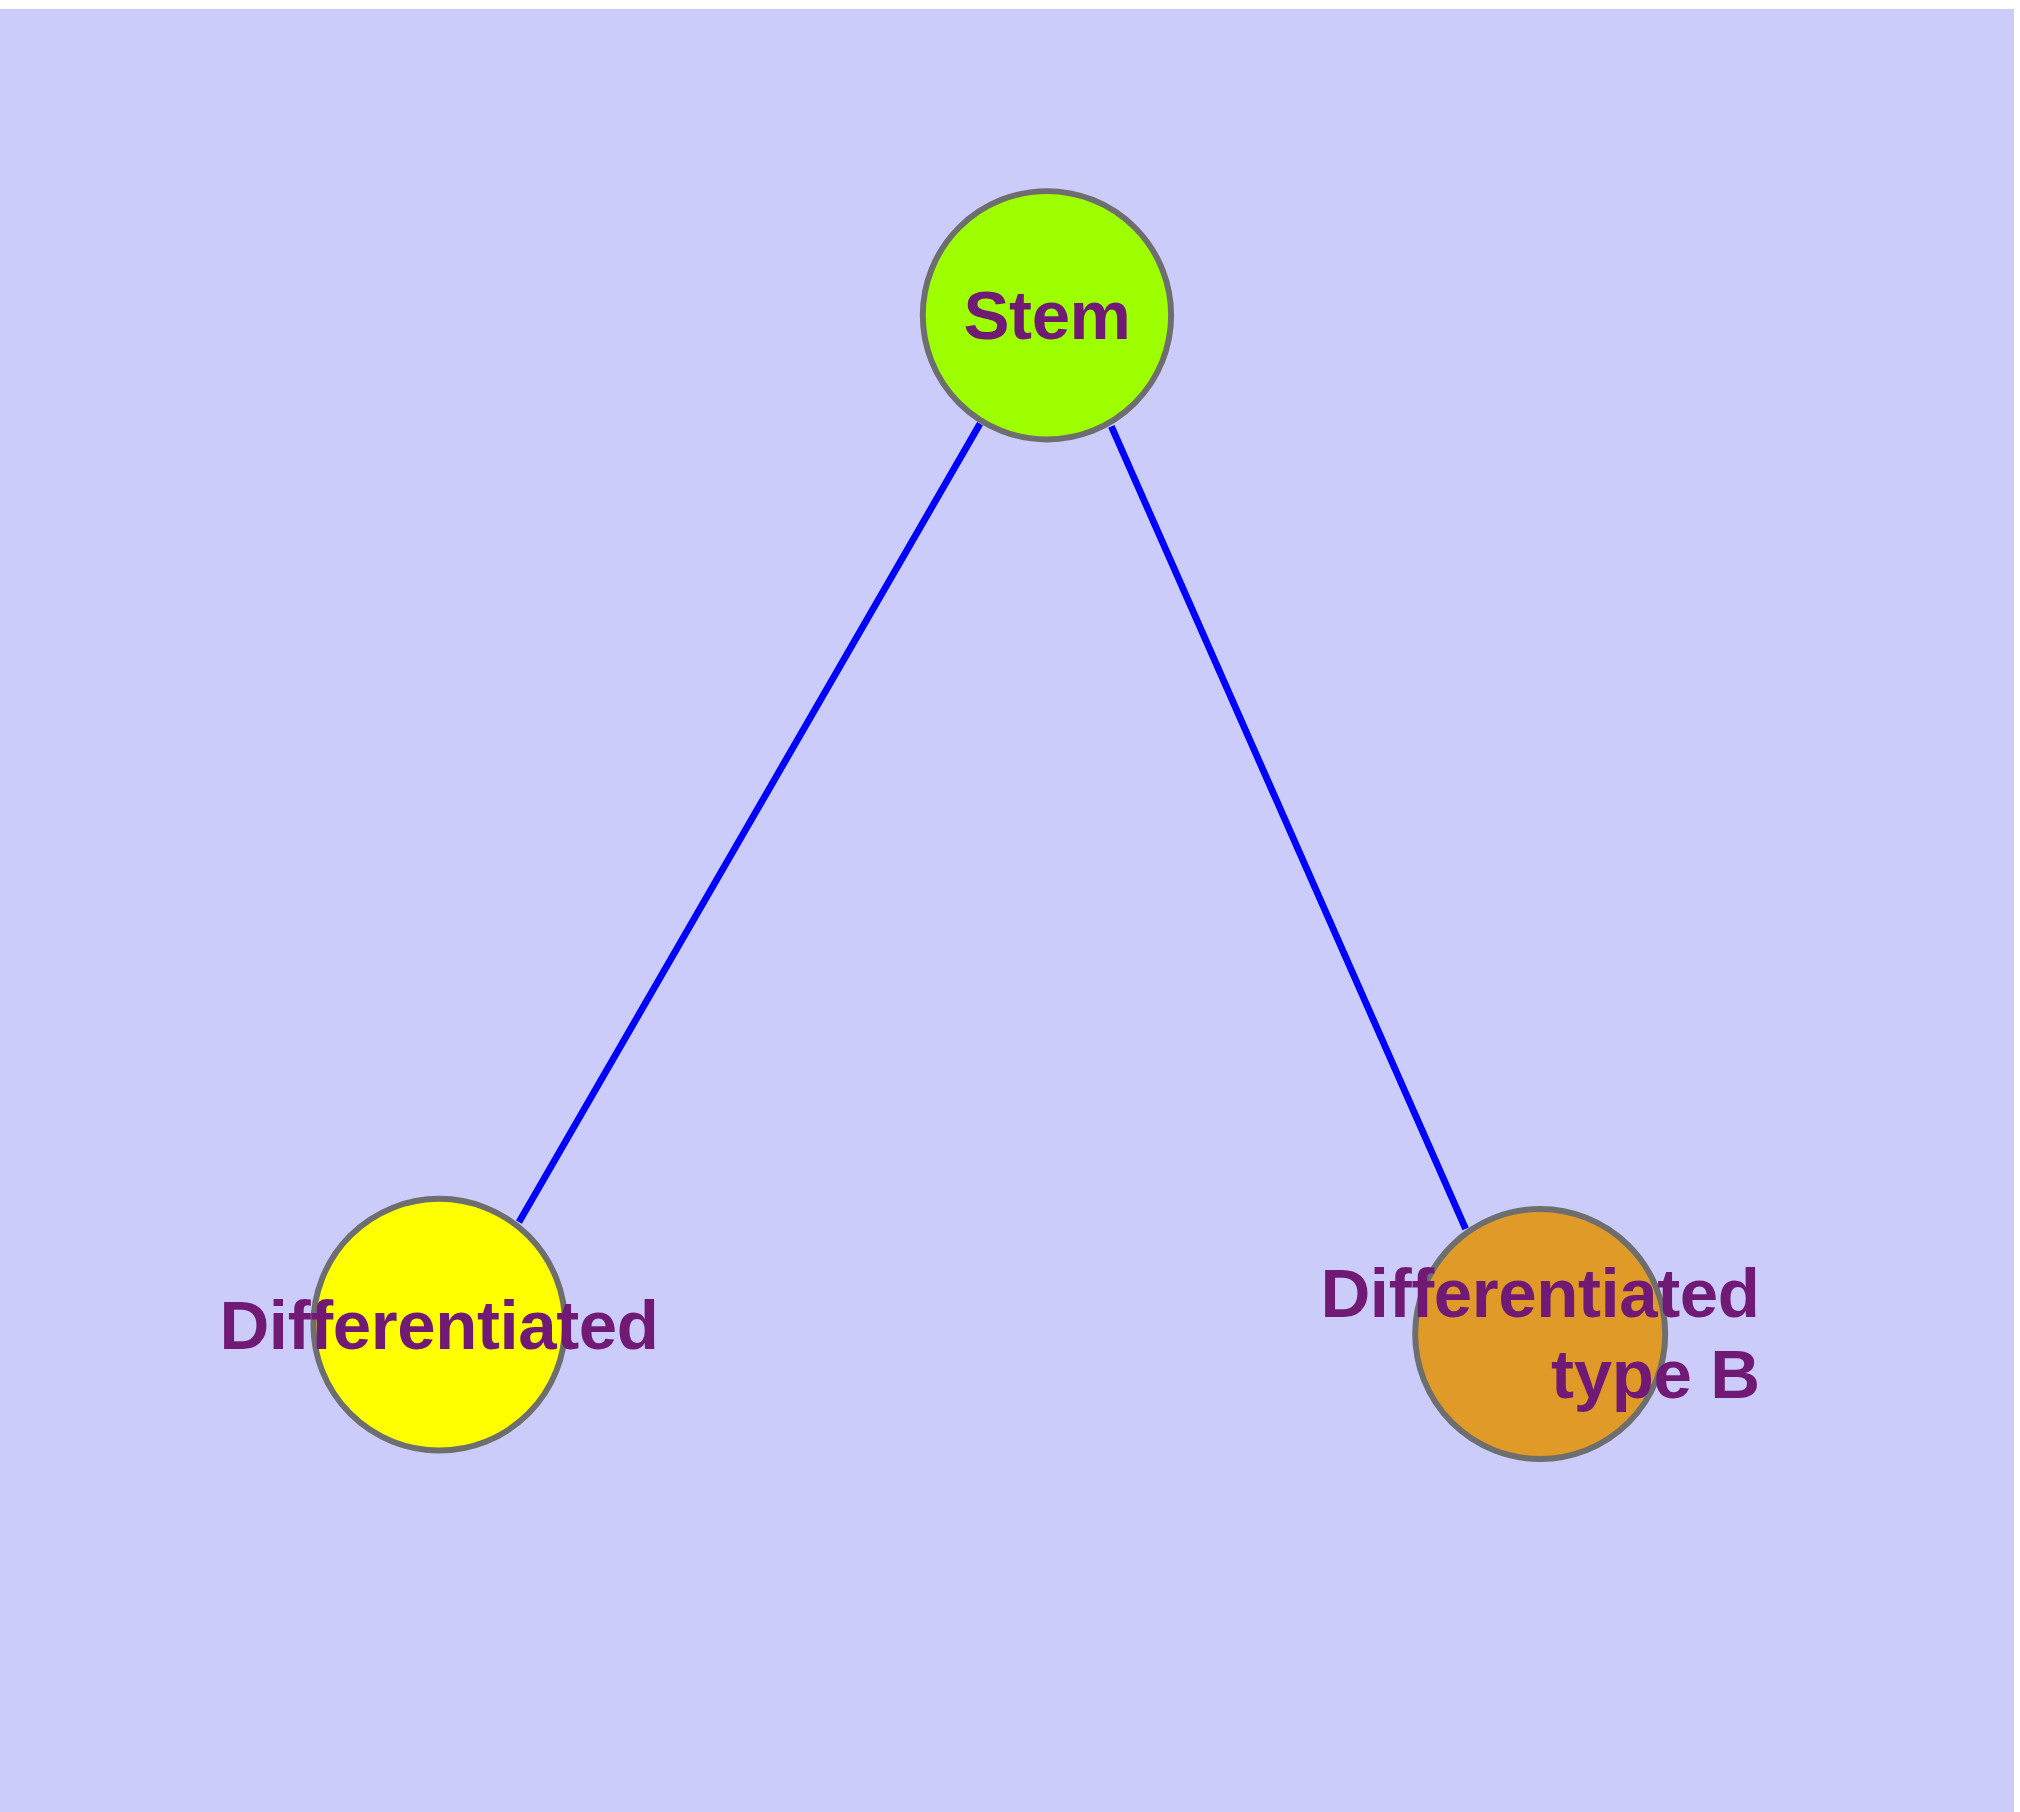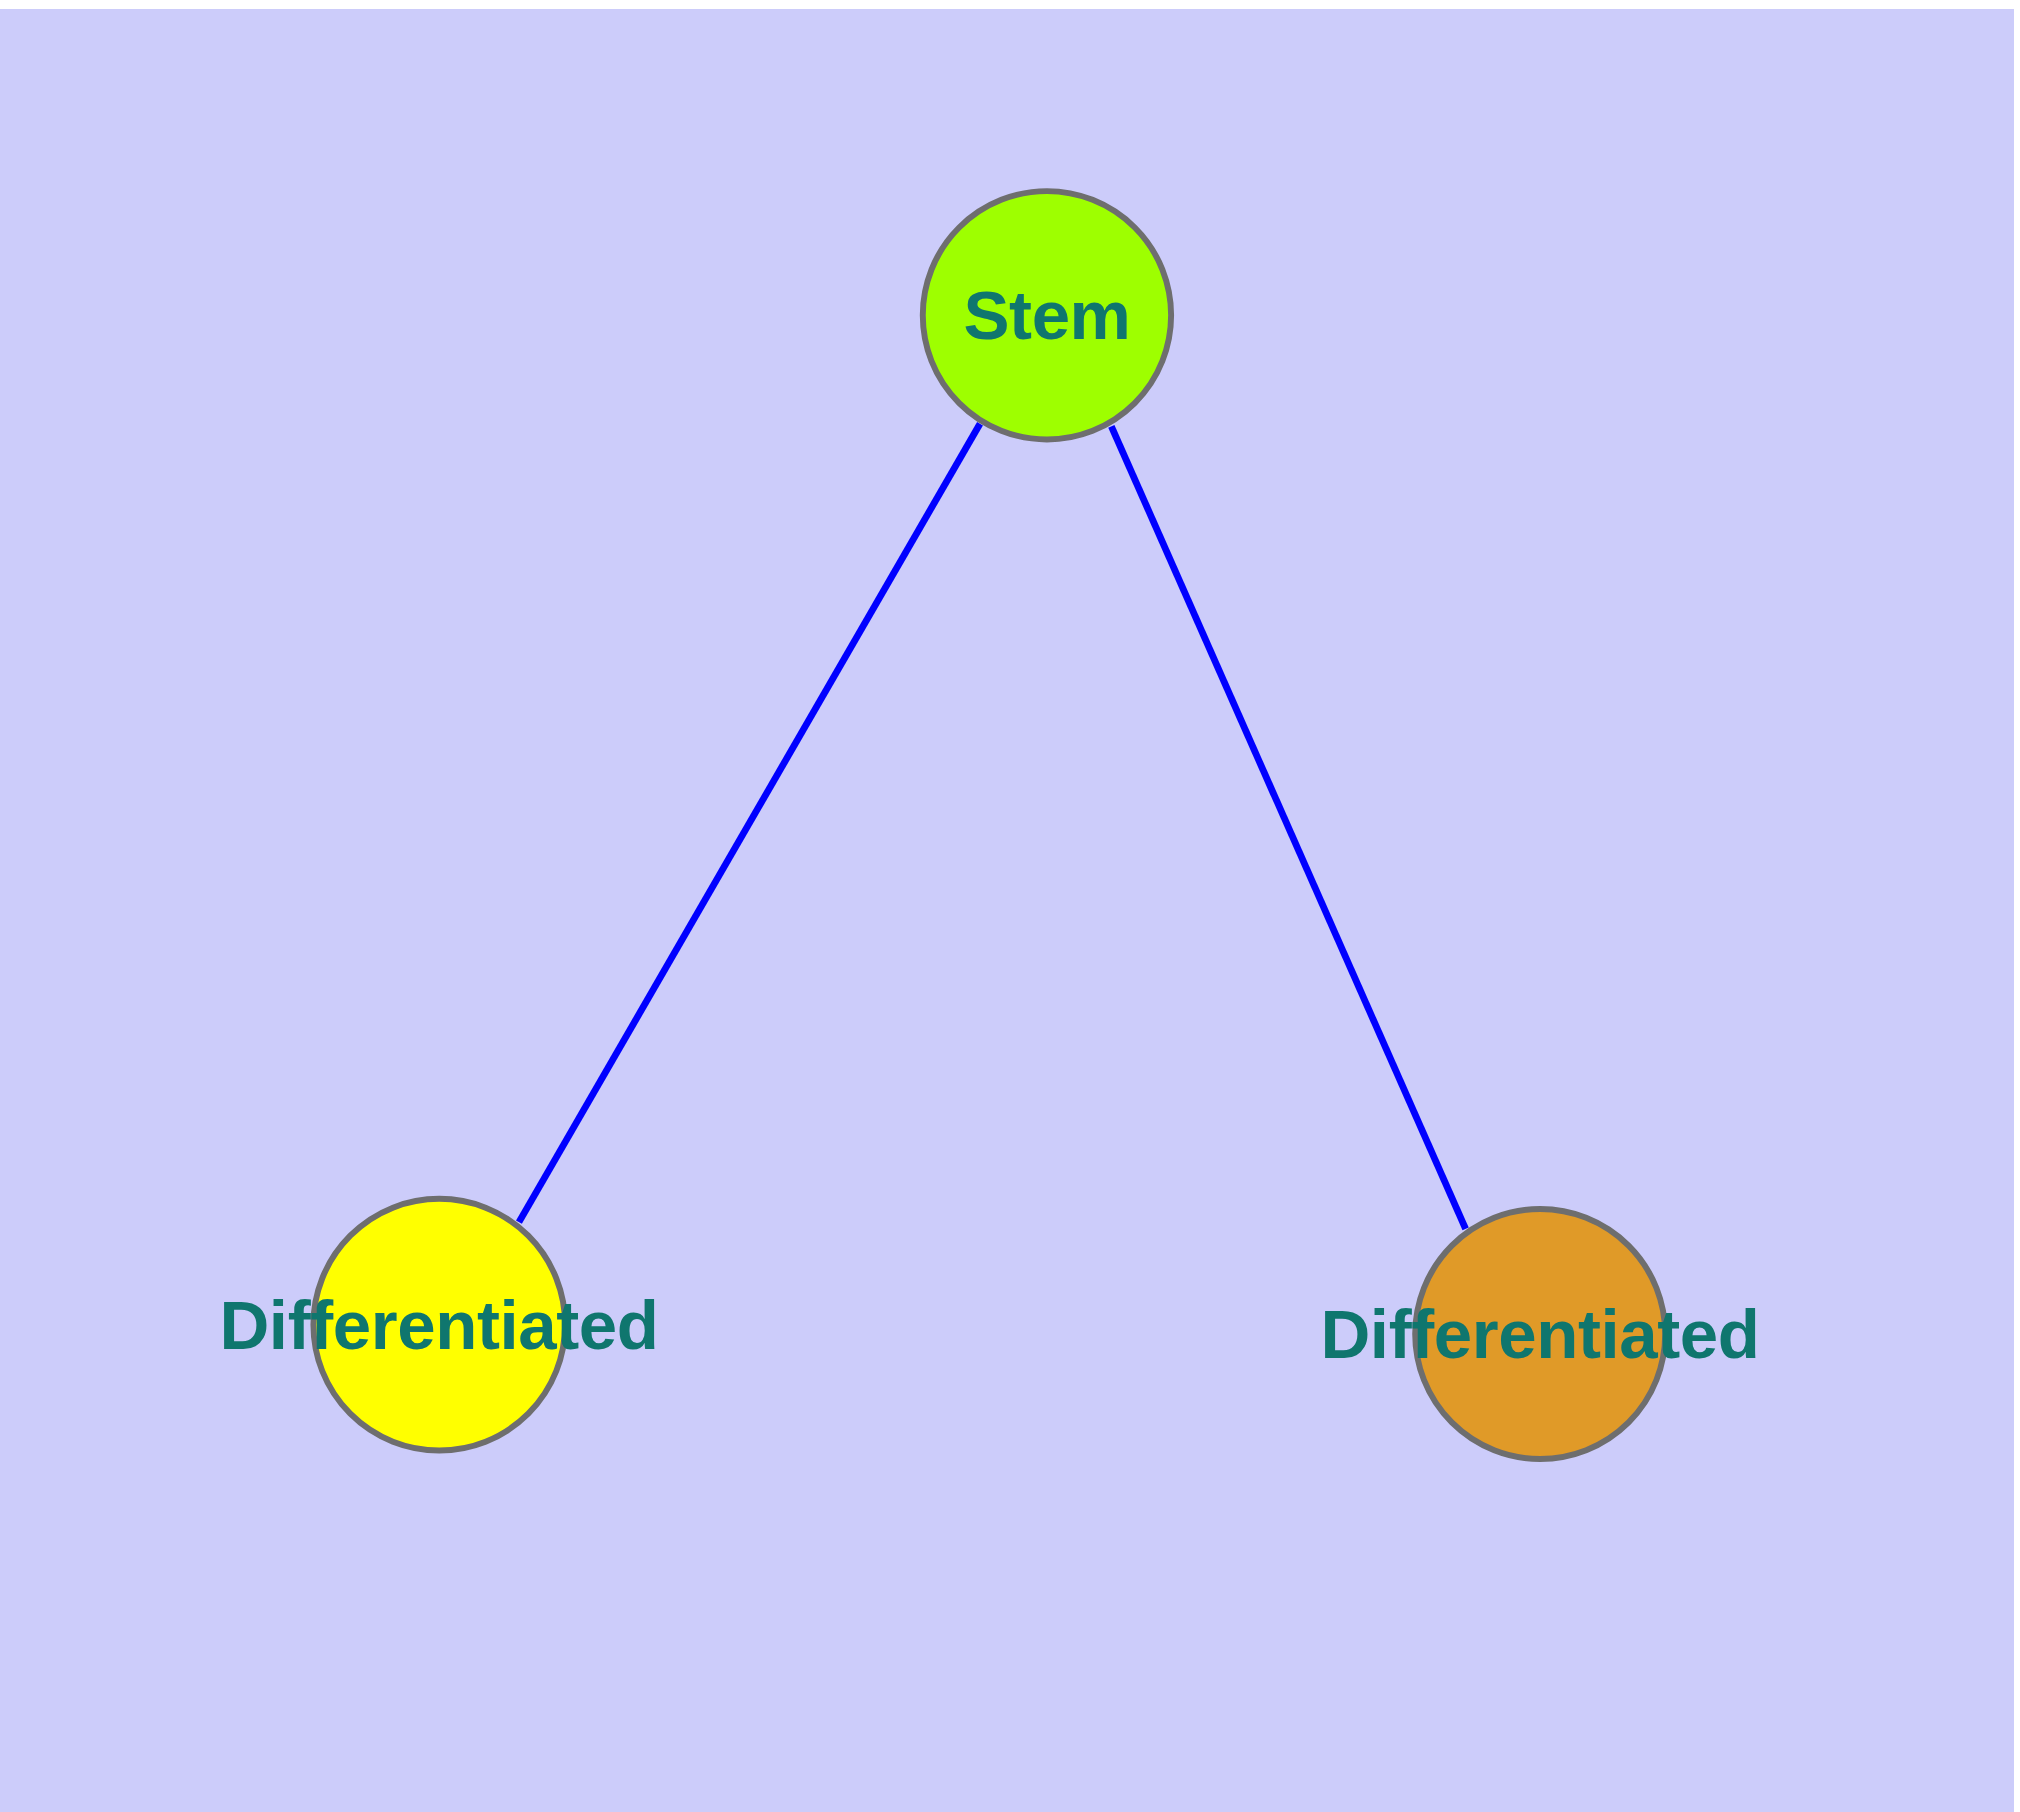--- a/index.html
+++ b/index.html
@@ -26,21 +26,21 @@
   #graph-svg {
     position: absolute;
     left: 0;
     top: 0;
     width: 2021px;
     height: 1812px;
   }
   .node-label {
     position: absolute;
     text-align: right;
-    color: #0f766e;
+    color: #701a75;
     font-weight: bold;
     font-family: "Liberation Sans", sans-serif;
     font-size: 69px;
     line-height: 81px;
     white-space: nowrap;
     transform: translate(-50%, -50%);
     pointer-events: none;
     letter-spacing: -0.4px;
   }
 </style>
@@ -68,16 +68,17 @@
   <div class="node-label" style="left:1047px; top:315px;">
     <span>Stem</span>
   </div>
 
   <div class="node-label" style="left:439px; top:1325px;">
     <div>Differentiated</div>
   </div>
 
   <div class="node-label" style="left:1540px; top:1334px;">
     <div>Differentiated</div>
+    <div>type B</div>
   </div>
 
 </div>
 
 
 </body></html>

